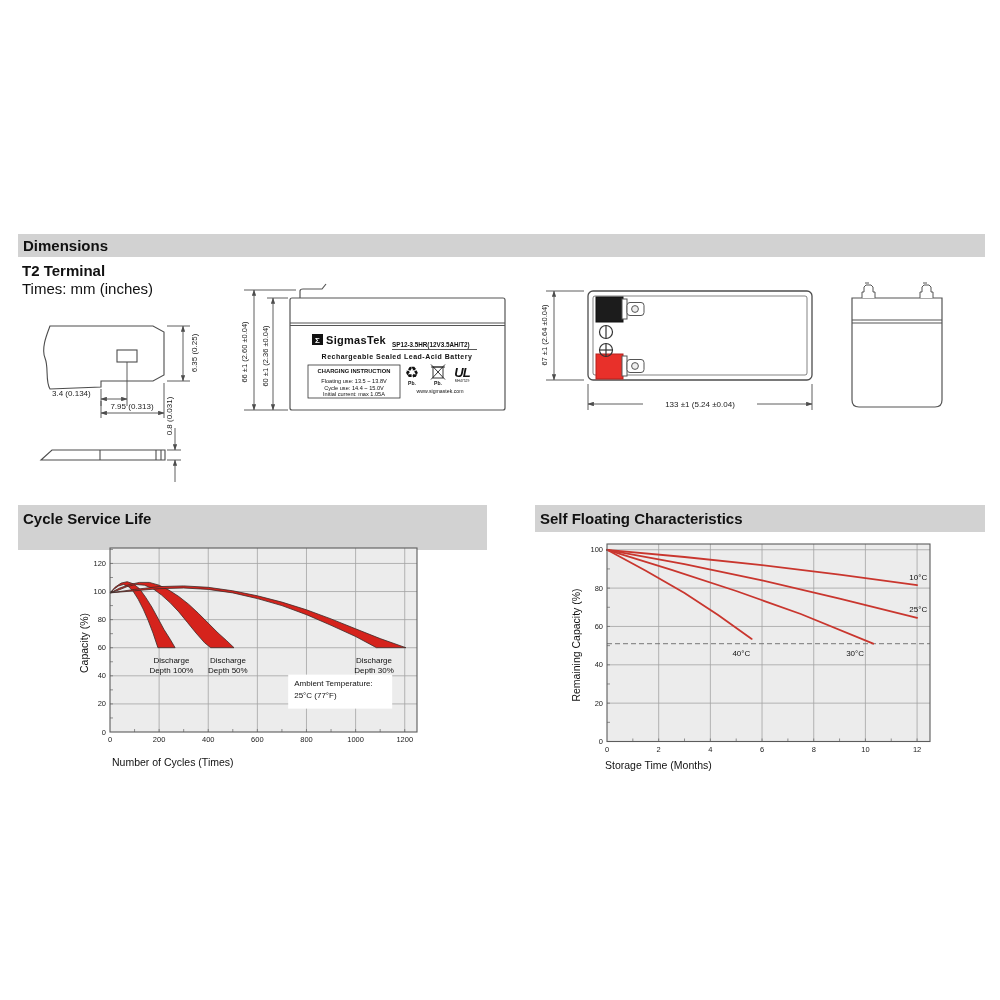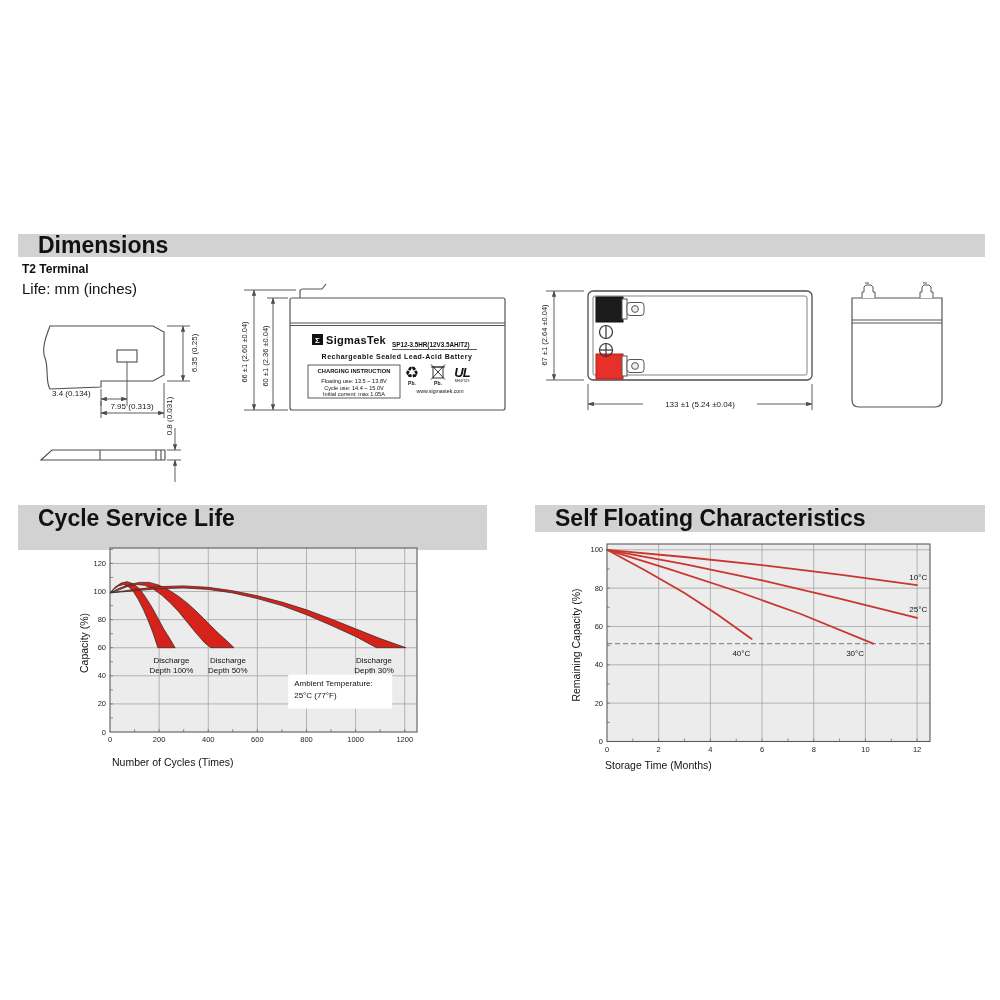--- a/index.html
+++ b/index.html
@@ -1,18 +1,18 @@
 <!DOCTYPE html>
 <html><head>
 <meta charset="utf-8">
 <style>
   html,body{margin:0;padding:0;background:#fff;}
   body{width:1000px;height:1000px;position:relative;font-family:"Liberation Sans",sans-serif;color:#111;overflow:hidden;}
-  .section-bar{position:absolute;background:#d2d2d2;color:#111;font-weight:bold;font-size:23px;padding-left:20px;box-sizing:border-box;}
-  .sub-bold{position:absolute;font-weight:bold;font-size:12px;}
+  .section-bar{position:absolute;background:#d2d2d2;color:#111;font-weight:bold;font-size:15px;padding-left:5px;box-sizing:border-box;}
+  .sub-bold{position:absolute;font-weight:bold;font-size:15px;}
   .sub-reg{position:absolute;font-size:15px;}
   svg{position:absolute;overflow:visible;}
   svg text{font-family:"Liberation Sans",sans-serif;fill:#111;}
   .dim{font-size:8px;fill:#222;}
   .dim-s{font-size:7.5px;fill:#222;}
   .tick{font-size:7.5px;fill:#222;}
   .ann{font-size:8px;fill:#111;}
   .axis-title{font-size:10.5px;fill:#111;}
   .lbl-brand{font-size:11px;font-weight:bold;letter-spacing:0.3px;}
   .lbl-model{font-size:6.3px;font-weight:bold;}
@@ -31,21 +31,21 @@
 <svg width="0" height="0">
   <defs>
     <marker id="arr" markerWidth="7" markerHeight="5" refX="6.5" refY="2.5" orient="auto-start-reverse">
       <path d="M0,0 L7,2.5 L0,5 Z" fill="#4d4d4d"></path>
     </marker>
   </defs>
 </svg>
 
 <div class="section-bar" style="left:18px;top:234px;width:967px;height:23px;line-height:23px;">Dimensions</div>
 <div class="sub-bold" style="left:22px;top:262px;">T2 Terminal</div>
-<div class="sub-reg" style="left:22px;top:280px;">Life: mm (inches)</div>
+<div class="sub-reg" style="left:22px;top:280px;">Times: mm (inches)</div>
 
 <div class="section-bar" style="left:18px;top:505px;width:469px;height:45px;line-height:27px;">Cycle Service Life</div>
 <div class="section-bar" style="left:535px;top:505px;width:450px;height:27px;line-height:27px;">Self Floating Characteristics</div>
 
 <svg style="left:20px;top:296px;" width="220" height="200" viewBox="0 0 220 200">
   <g stroke="#4d4d4d" stroke-width="1.1" fill="none">
     <path d="M30,30 L133,30 L144,36 L144,79 L133,85 L81,85 L81,91 L30,93
              C25,85 29,72 25,62 C21,52 27,38 30,30 Z"></path>
     <rect x="97" y="54" width="20" height="12"></rect>
   </g>

